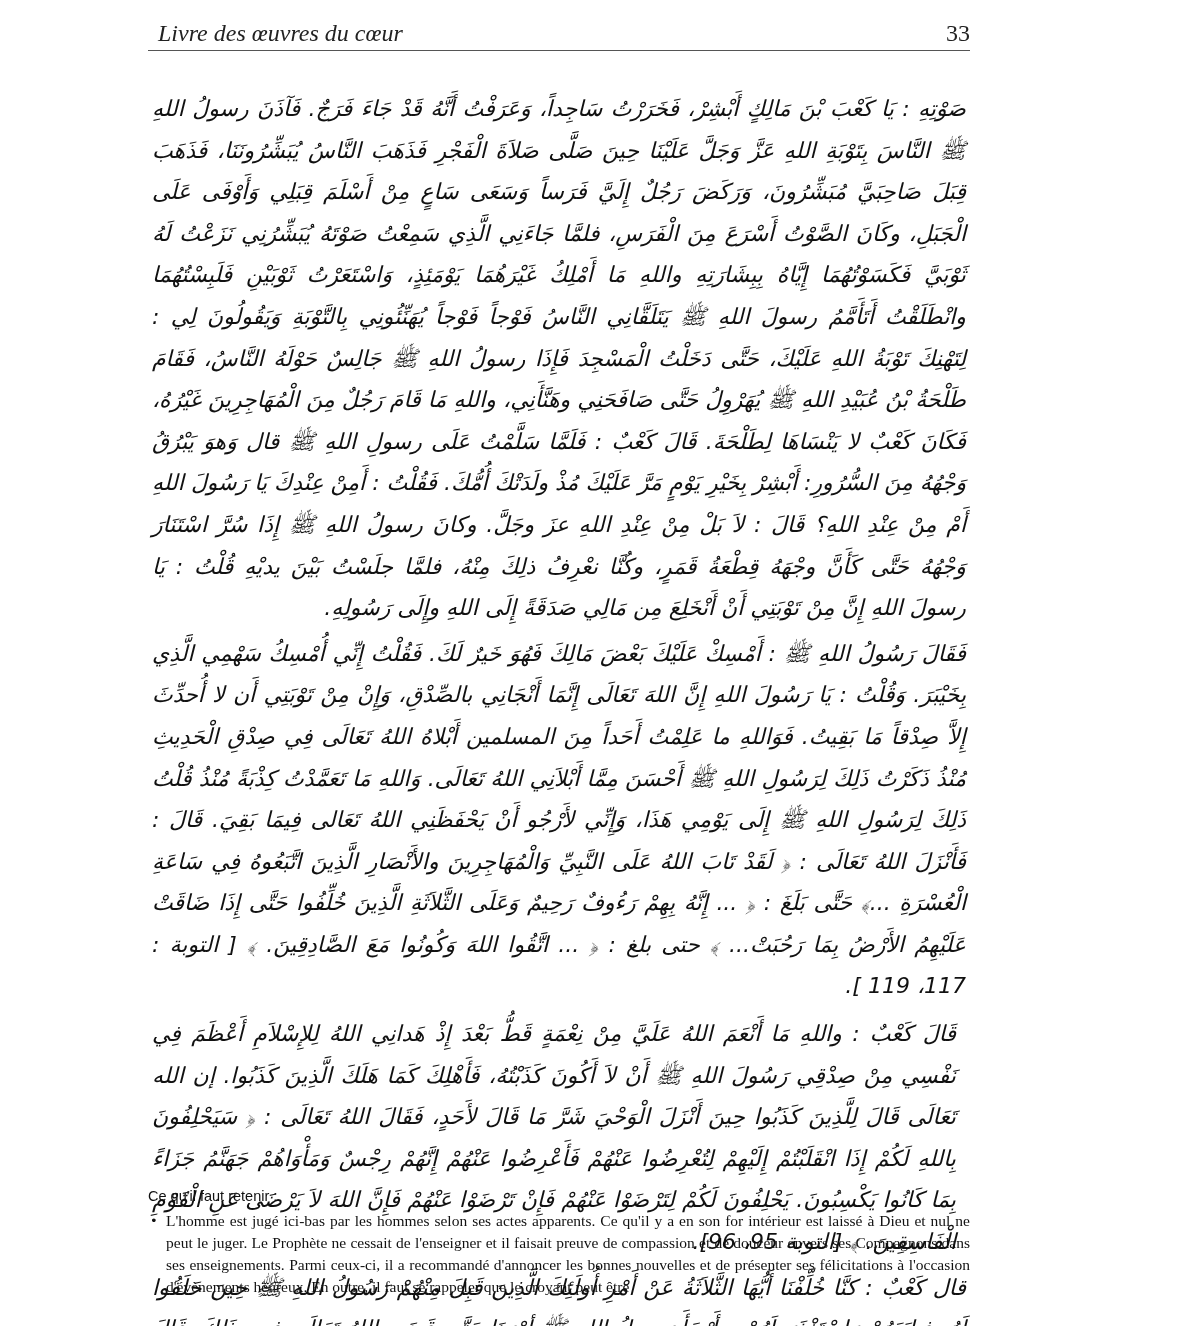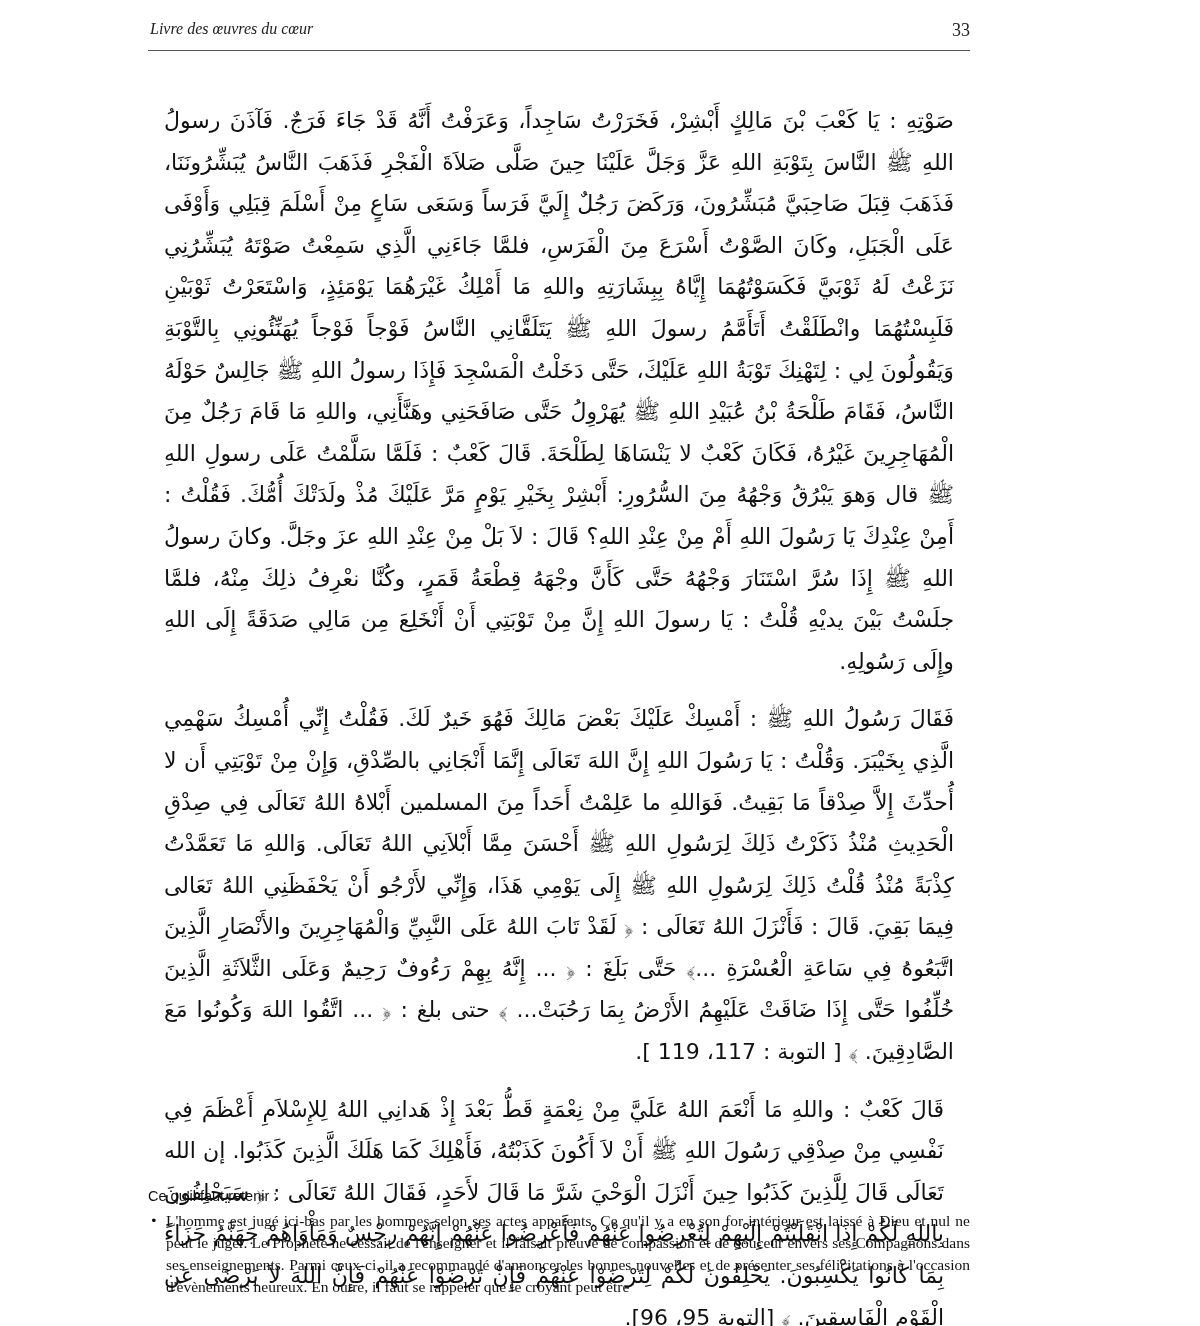--- a/index.html
+++ b/index.html
@@ -3,36 +3,36 @@
   <meta charset="utf-8">
   <style>
     html, body { margin: 0; padding: 0; background: #ffffff; }
     body { width: 1200px; height: 1326px; position: relative; overflow: hidden; color: #1a1a1a; }
     .page { position: absolute; left: 148px; top: 0; width: 822px; }
     .running-head {
       position: absolute; top: 18px; left: 0; width: 822px; height: 32px;
       border-bottom: 1px solid #555;
     }
     .running-title {
-      position: absolute; left: 2px; top: 2px;
+      position: absolute; left: 10px; top: 2px;
       font-family: "Liberation Serif", "DejaVu Serif", serif; font-style: italic;
-      font-size: 16px; color: #222;
+      font-size: 24px; color: #222;
     }
     .page-number {
       position: absolute; right: 0; top: 2px;
       font-family: "Liberation Serif", "DejaVu Serif", serif;
-      font-size: 18px; color: #222;
+      font-size: 24px; color: #222;
     }
     .arabic {
       position: absolute; top: 84px; left: 0; width: 822px;
       direction: rtl; text-align: justify; text-align-last: right;
       font-family: "DejaVu Sans", sans-serif; font-size: 22px; line-height: 41.6px;
       color: #111;
     }
-    .arabic p { margin: 16px; }
+    .arabic p { margin: 4px; font-style: italic; }
     .arabic .para-gap { margin-top: 6px; }
     .arabic .indent { padding-right: 10px; }
     .retain-head {
       position: absolute; top: 1188px; left: 0;
       font-family: "Liberation Sans", sans-serif; font-size: 14.5px; color: #111; text-align: center;
     }
     .retain-list {
       position: absolute; top: 1210px; left: 0; width: 822px;
       font-family: "Liberation Serif", "DejaVu Serif", serif; font-size: 15.5px; line-height: 22px;
       color: #111; margin: 0; padding: 0; list-style: none;

